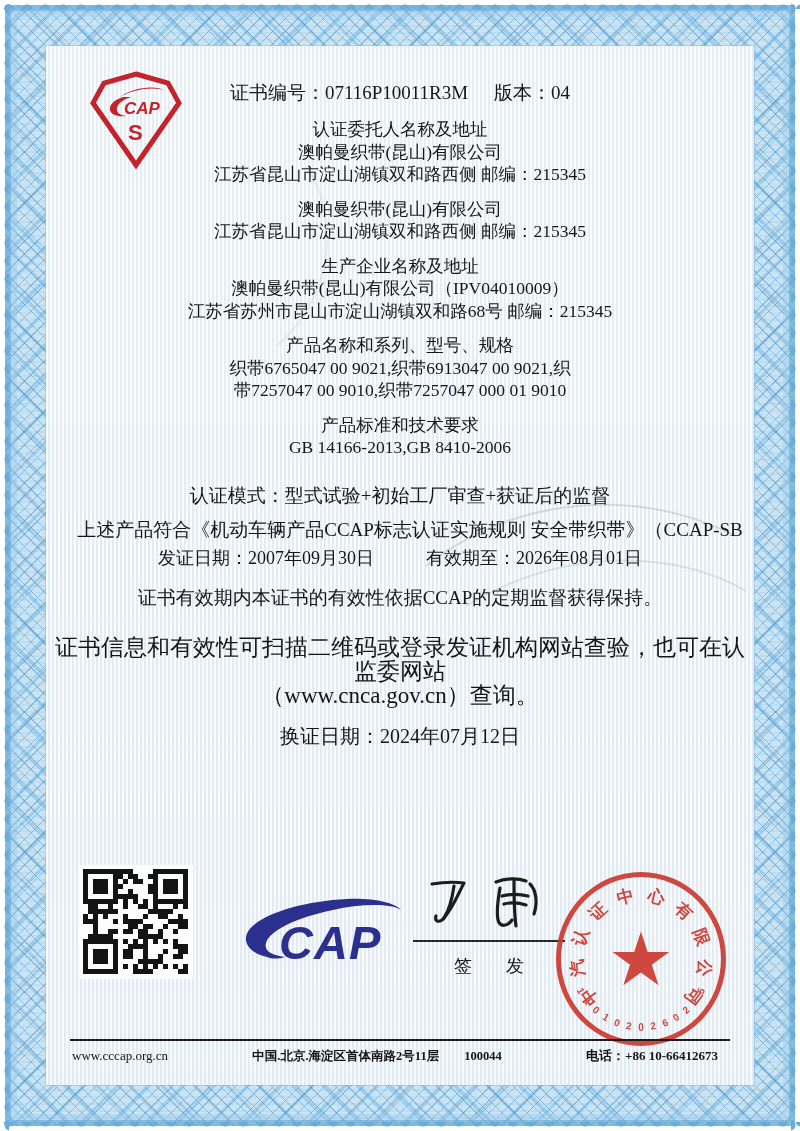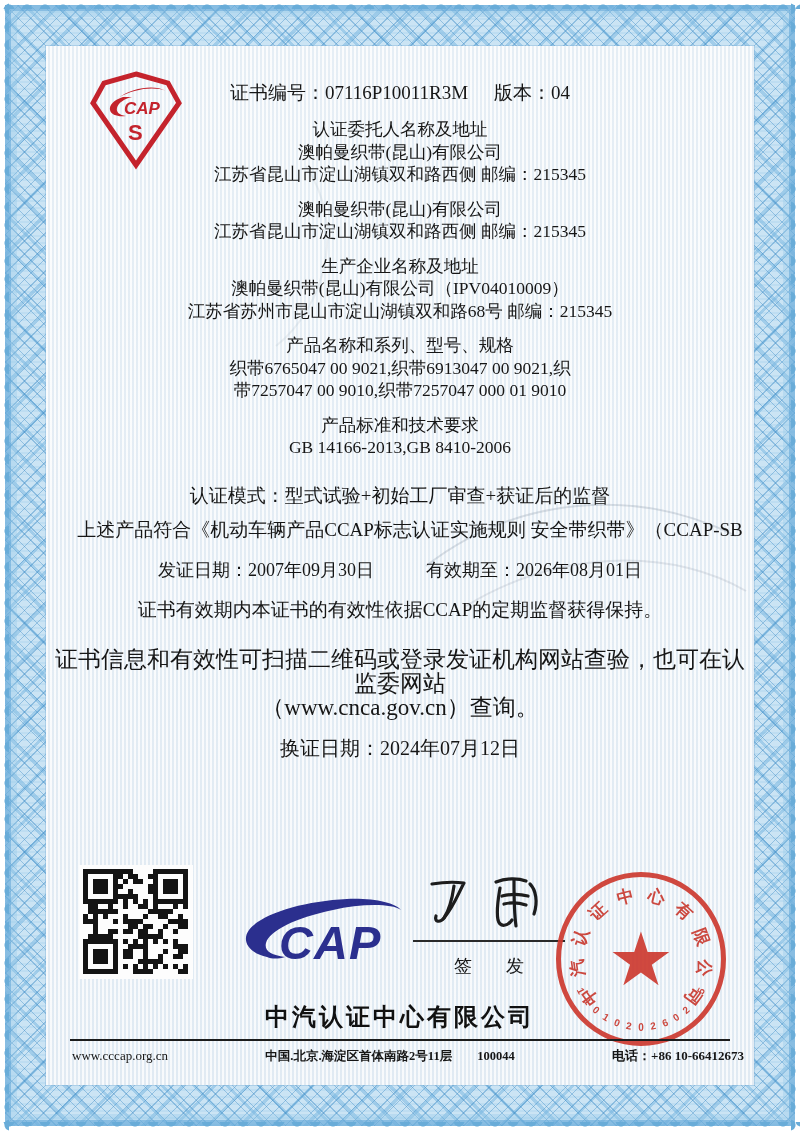--- a/index.html
+++ b/index.html
@@ -57,21 +57,21 @@
     color: #111;
   }
   .certno { margin-top: 34px; font-size: 19px; }
   .certno .gap { display:inline-block; width: 26px; }
 
   .sec { margin-top: 12px; font-size: 17.5px; line-height: 22.5px; }
   .sec div { white-space: nowrap; }
 
   .mode { margin-top: 24px; font-size: 19px; }
   .compliance { margin-top: 9px; font-size: 19px; line-height: 24px; margin-left: 20px; }
-  .dates { margin-top: 16px; font-size: 18px; display:flex; justify-content:center; gap: 52px; }
+  .dates { margin-top: 4px; font-size: 18px; display:flex; justify-content:center; gap: 52px; }
   .validity { margin-top: 15px; font-size: 19px; }
   .verify { margin-top: 25px; font-size: 23px; line-height: 24px; }
   .renewal { margin-top: 15px; font-size: 20px; }
 
   
   .qr { position:absolute; left:79px; top:865px; width:114px; height:114px;
         background:#fdfdfd; padding:4px; }
   .qr-grid { display:grid; grid-template-columns: repeat(21, 5px); grid-auto-rows: 5px; }
   .qr-grid .d { background:#141414; }
 
@@ -87,21 +87,21 @@
                font-size:74px; color:#cd3a30; font-family:"DejaVu Sans", sans-serif; }
   .seal-char { position:absolute; left:50%; top:50%; font-size:17px; font-weight:bold;
                color:#c93a30; font-family:"Liberation Serif", serif; }
   .seal-digit { position:absolute; left:50%; top:50%; font-size:10px; font-weight:bold;
                color:#c93a30; font-family:"Liberation Sans", sans-serif; }
 
   .company { position:absolute; left:0; right:0; top:1001px; text-align:center;
     font-family:"Liberation Sans","DejaVu Sans",sans-serif; font-weight:bold;
     font-size:24px; letter-spacing:3px; color:#111; }
   .rule { position:absolute; left:70px; right:70px; top:1039px; height:2px; background:#1c1c1c; }
-  .footrow { position:absolute; left:72px; right:56px; top:1047px;
+  .footrow { position:absolute; left:72px; right:82px; top:1047px;
     display:flex; justify-content:space-between; align-items:baseline; font-size:13px; }
   .footrow .site { font-weight:normal; }
   .footrow .addr { font-weight:bold; font-size:12.5px; }
   .footrow .tel  { font-weight:bold; font-size:13px; }
 </style>
 </head>
 <body>
 
 <div class="page">
   <div class="border-frame"></div>
@@ -679,20 +679,19 @@
         <span class="seal-digit" style="transform: translate(-50%, -50%) rotate(0deg) translate(0px, 68px);">0</span>
         <span class="seal-digit" style="transform: translate(-50%, -50%) rotate(-10.3333deg) translate(0px, 68px);">2</span>
         <span class="seal-digit" style="transform: translate(-50%, -50%) rotate(-20.6667deg) translate(0px, 68px);">6</span>
         <span class="seal-digit" style="transform: translate(-50%, -50%) rotate(-31deg) translate(0px, 68px);">0</span>
         <span class="seal-digit" style="transform: translate(-50%, -50%) rotate(-41.3333deg) translate(0px, 68px);">2</span>
         <span class="seal-digit" style="transform: translate(-50%, -50%) rotate(-51.6667deg) translate(0px, 68px);">1</span>
         <span class="seal-digit" style="transform: translate(-50%, -50%) rotate(-62deg) translate(0px, 68px);">5</span>
       </div>
   </div>
 
-  <div class="company">中汽认证中心有限公司</div>
   <div class="rule"></div>
   <div class="footrow">
     <span class="site">www.cccap.org.cn</span>
     <span class="addr">中国.北京.海淀区首体南路2号11层　　100044</span>
     <span class="tel">电话：+86 10-66412673</span>
   </div>
 </div>
 
 </body></html>

